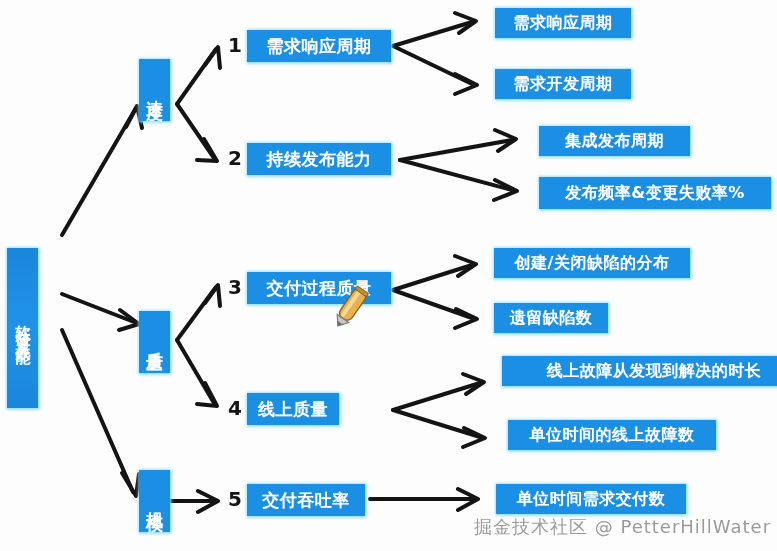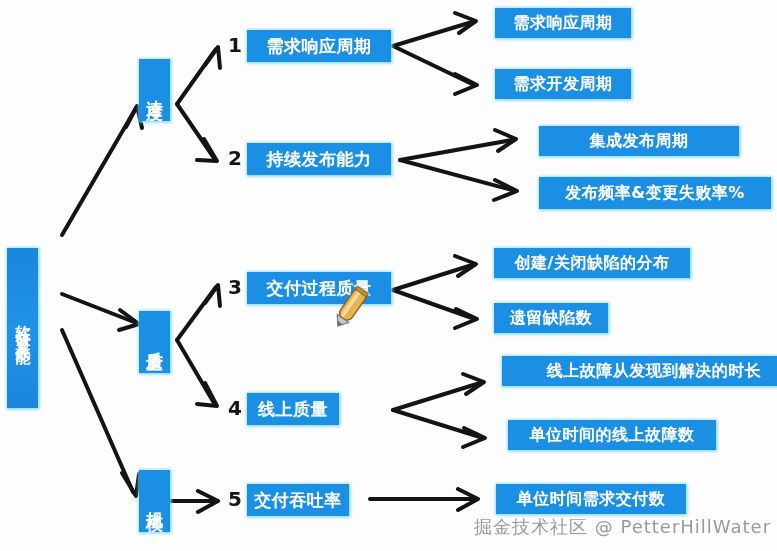--- a/index.html
+++ b/index.html
@@ -172,32 +172,32 @@
   <div class="node level3" style="left:247px; top:272px; width:144px; height:32px;">
     <span>交付过程质量</span>
   </div>
 
   <div class="num" style="left:228px; top:396px;">4</div>
   <div class="node level3" style="left:247px; top:393px; width:92px; height:32px;">
     <span>线上质量</span>
   </div>
 
   <div class="num" style="left:228px; top:487px;">5</div>
-  <div class="node level3" style="left:247px; top:484px; width:102px; height:32px;">
+  <div class="node level3" style="left:247px; top:484px; width:118px; height:32px;">
     <span>交付吞吐率</span>
   </div>
 
   <div class="node leaf" style="left:495px; top:8px; width:136px; height:30px;">
     <span>需求响应周期</span>
   </div>
   <div class="node leaf" style="left:495px; top:69px; width:136px; height:30px;">
     <span>需求开发周期</span>
   </div>
 
-  <div class="node leaf" style="left:539px; top:126px; width:200px; height:30px;">
+  <div class="node leaf" style="left:539px; top:126px; width:151px; height:30px;">
     <span>集成发布周期</span>
   </div>
   <div class="node leaf" style="left:539px; top:177px; width:232px; height:32px;">
     <span>发布频率&amp;变更失败率%</span>
   </div>
 
   <div class="node leaf" style="left:494px; top:248px; width:196px; height:30px;text-align:center;">
     <span>创建/关闭缺陷的分布</span>
   </div>
   <div class="node leaf" style="left:494px; top:303px; width:114px; height:30px;">

